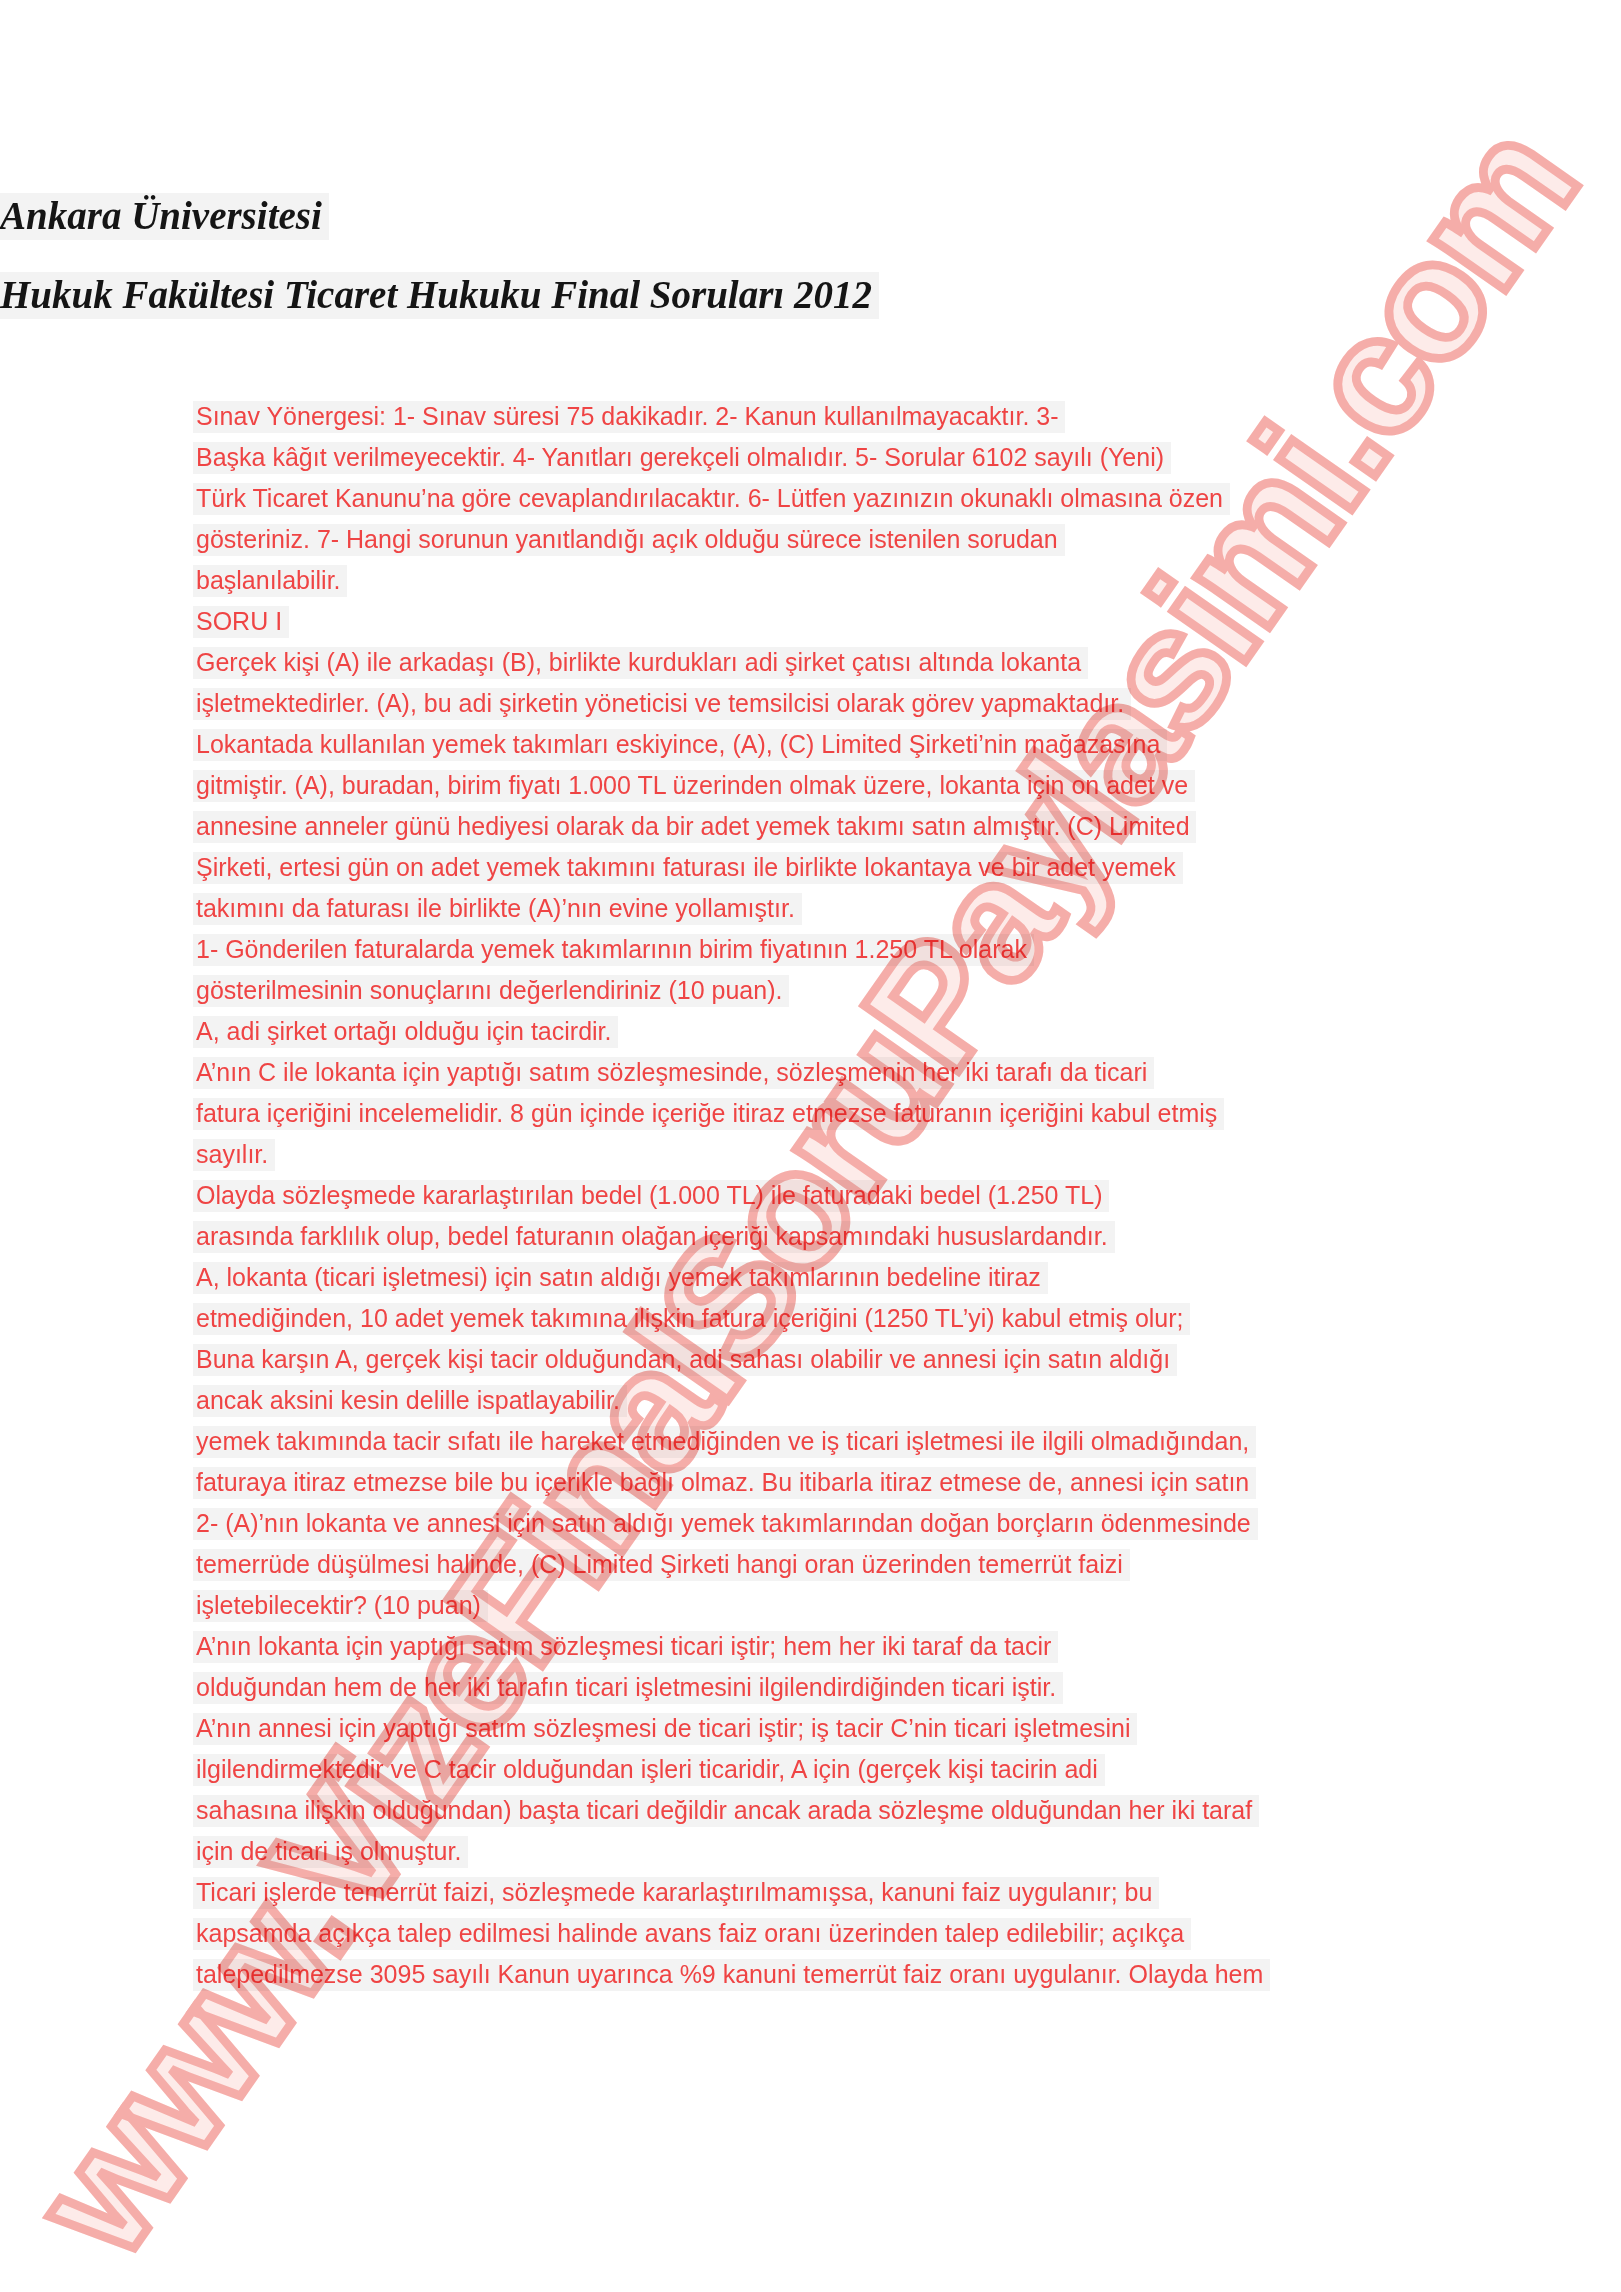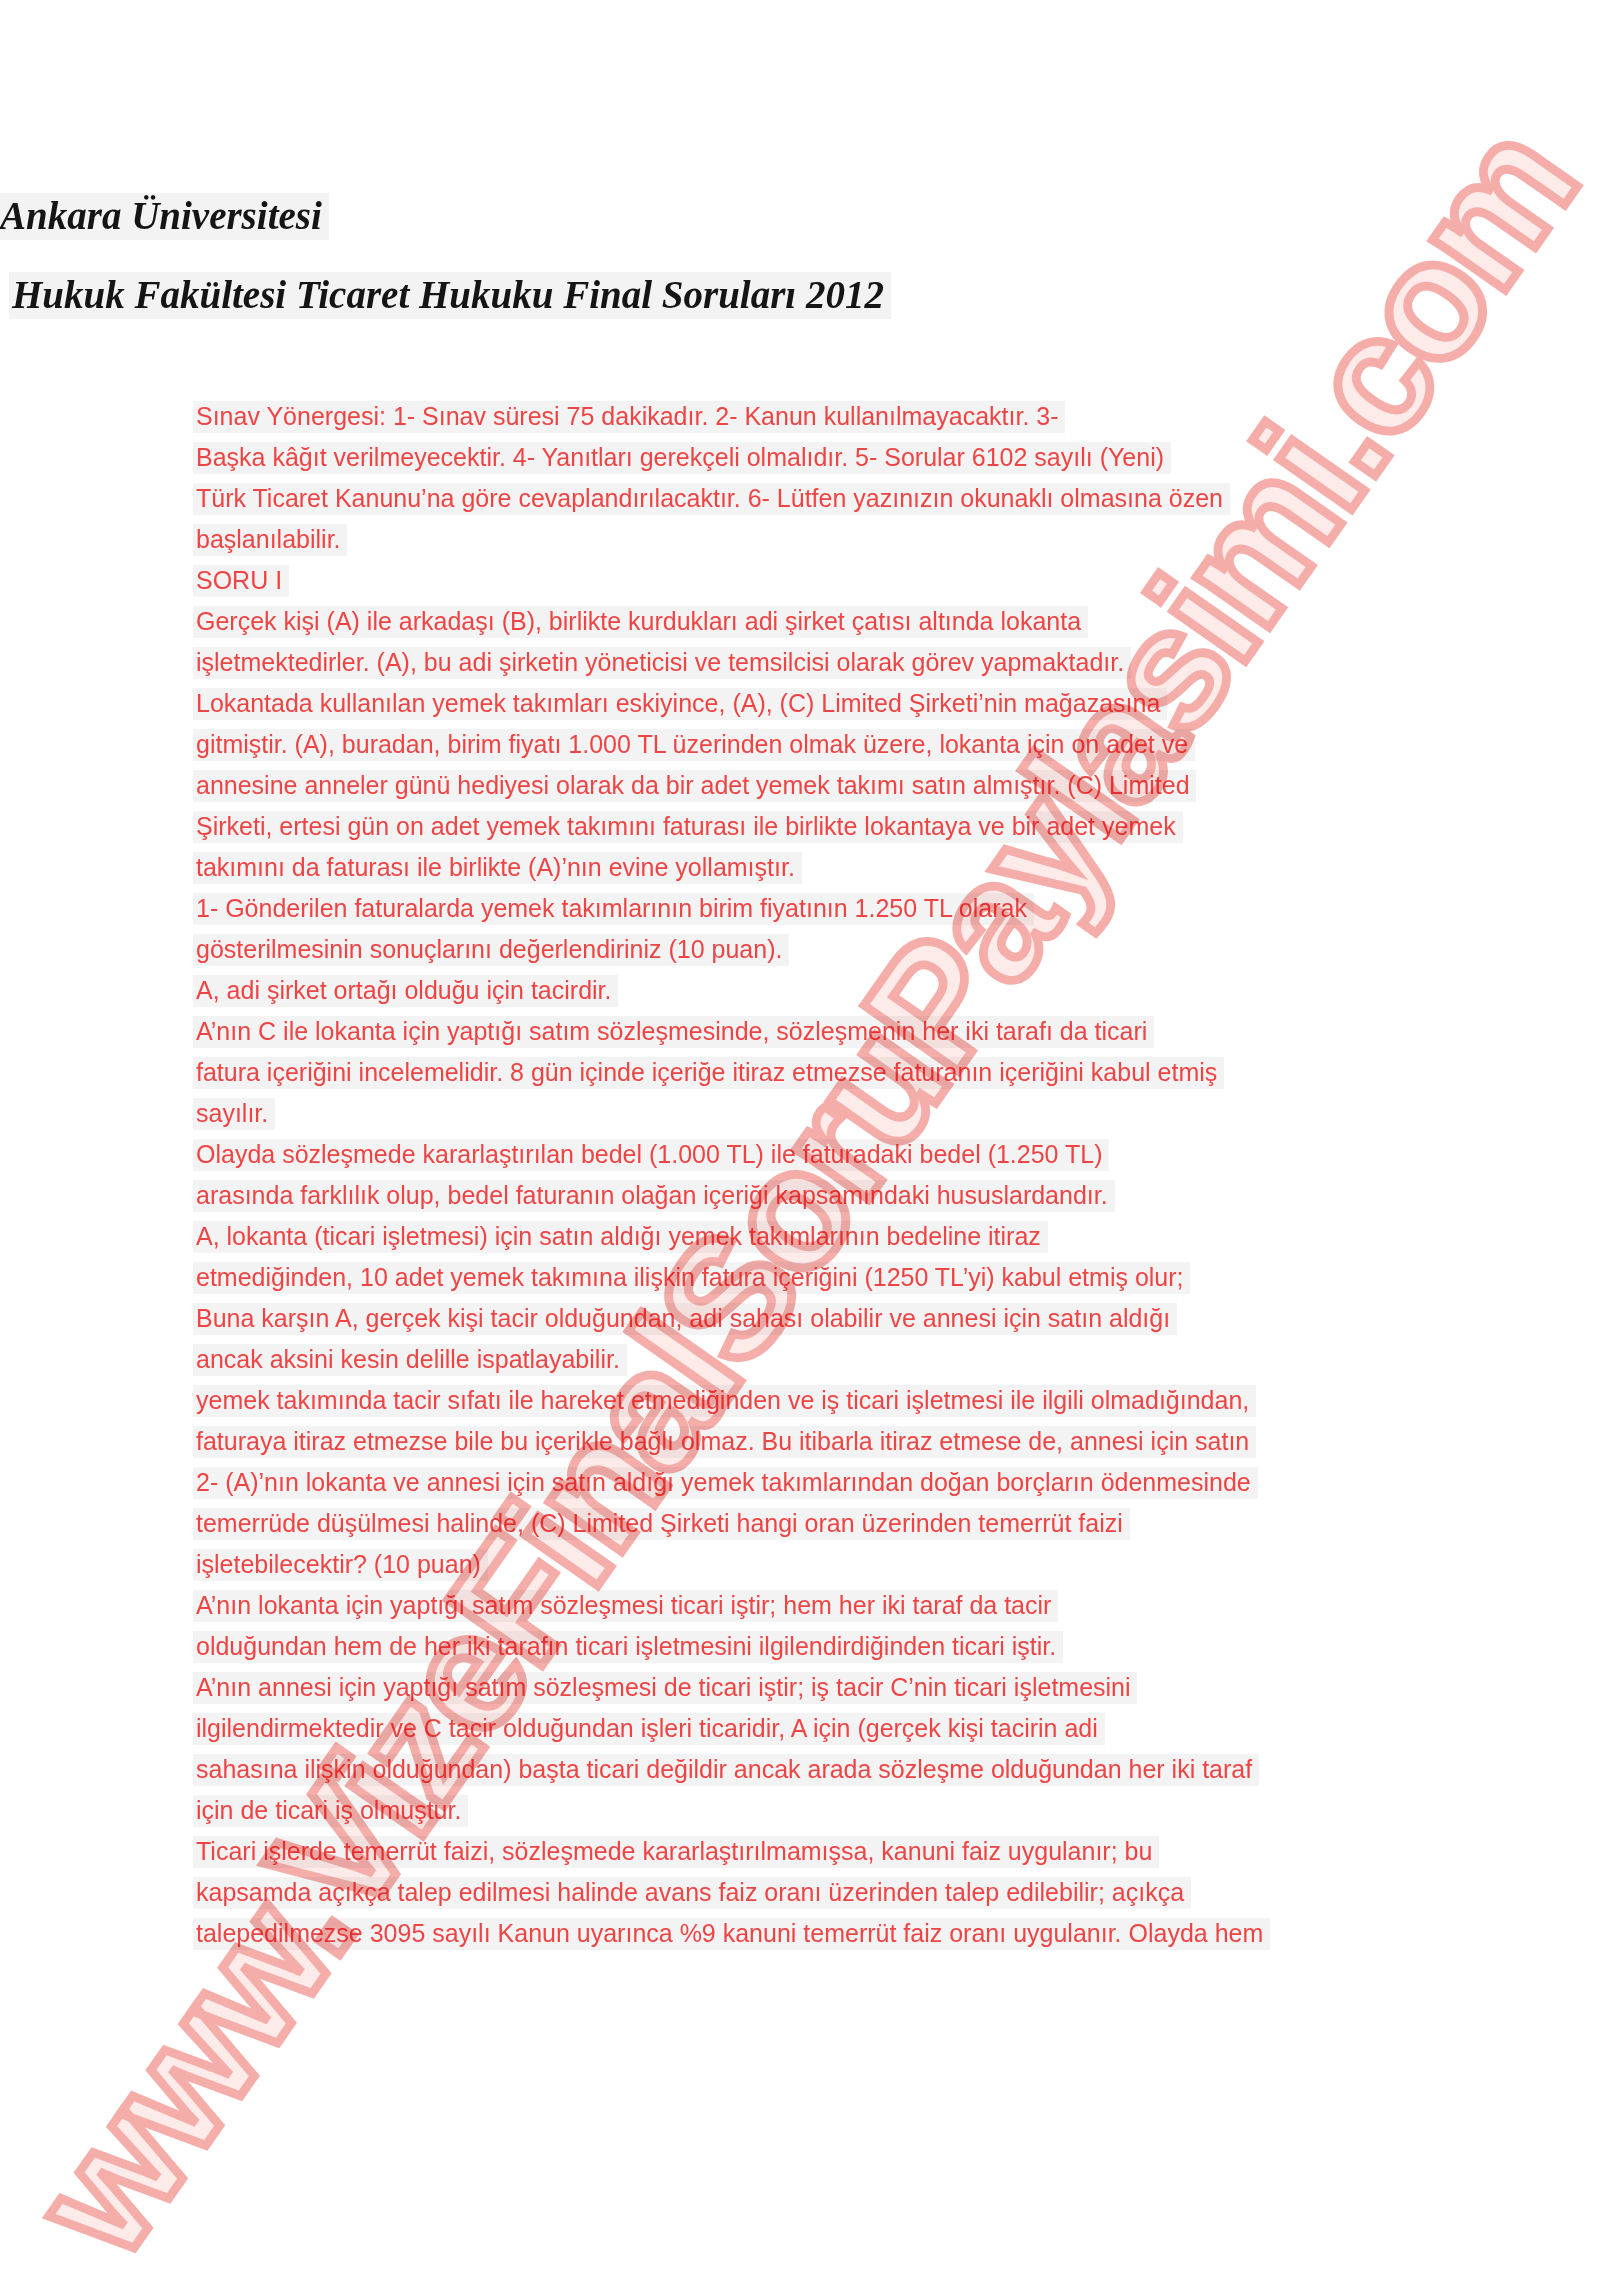--- a/index.html
+++ b/index.html
@@ -28,21 +28,20 @@
     font-family: "Liberation Serif", serif;
     font-style: italic;
     font-weight: bold;
     font-size: 39px;
     line-height: 47px;
     margin: 0;
     color: #151515;
   }
   .title + .title {
     margin-top: 32px;
-    padding-left: 12px;
   }
   
   .body-lines {
     position: absolute;
     top: 396px;
     left: 196px;
     right: 0;
     z-index: 2;
     font-size: 25px;
     line-height: 41px;
@@ -86,20 +85,21 @@
 
   <div class="titles">
     <h1 class="title"><span class="band">Ankara Üniversitesi</span></h1>
     <h2 class="title"><span class="band">Hukuk Fakültesi Ticaret Hukuku Final Soruları 2012</span></h2>
   </div>
 
   <main class="body-lines">
       <div class="line"><span class="band"><span>Sınav Yönergesi: 1- Sınav süresi 75 dakikadır. 2- Kanun kullanılmayacaktır. 3-</span></span></div>
       <div class="line"><span class="band"><span>Başka kâğıt verilmeyecektir. 4- Yanıtları gerekçeli olmalıdır. 5- Sorular 6102 sayılı (Yeni)</span></span></div>
       <div class="line"><span class="band"><span>Türk Ticaret Kanunu’na göre cevaplandırılacaktır. 6- Lütfen yazınızın okunaklı olmasına özen</span></span></div>
+      <div class="line"><span class="band"><span>gösteriniz. 7- Hangi sorunun yanıtlandığı açık olduğu sürece istenilen sorudan</span></span></div>
       <div class="line"><span class="band"><span>başlanılabilir.</span></span></div>
       <div class="line"><span class="band"><span>SORU I</span></span></div>
       <div class="line"><span class="band"><span>Gerçek kişi (A) ile arkadaşı (B), birlikte kurdukları adi şirket çatısı altında lokanta</span></span></div>
       <div class="line"><span class="band"><span>işletmektedirler. (A), bu adi şirketin yöneticisi ve temsilcisi olarak görev yapmaktadır.</span></span></div>
       <div class="line"><span class="band"><span>Lokantada kullanılan yemek takımları eskiyince, (A), (C) Limited Şirketi’nin mağazasına</span></span></div>
       <div class="line"><span class="band"><span>gitmiştir. (A), buradan, birim fiyatı 1.000 TL üzerinden olmak üzere, lokanta için on adet ve</span></span></div>
       <div class="line"><span class="band"><span>annesine anneler günü hediyesi olarak da bir adet yemek takımı satın almıştır. (C) Limited</span></span></div>
       <div class="line"><span class="band"><span>Şirketi, ertesi gün on adet yemek takımını faturası ile birlikte lokantaya ve bir adet yemek</span></span></div>
       <div class="line"><span class="band"><span>takımını da faturası ile birlikte (A)’nın evine yollamıştır.</span></span></div>
       <div class="line"><span class="band"><span>1- Gönderilen faturalarda yemek takımlarının birim fiyatının 1.250 TL olarak</span></span></div>

